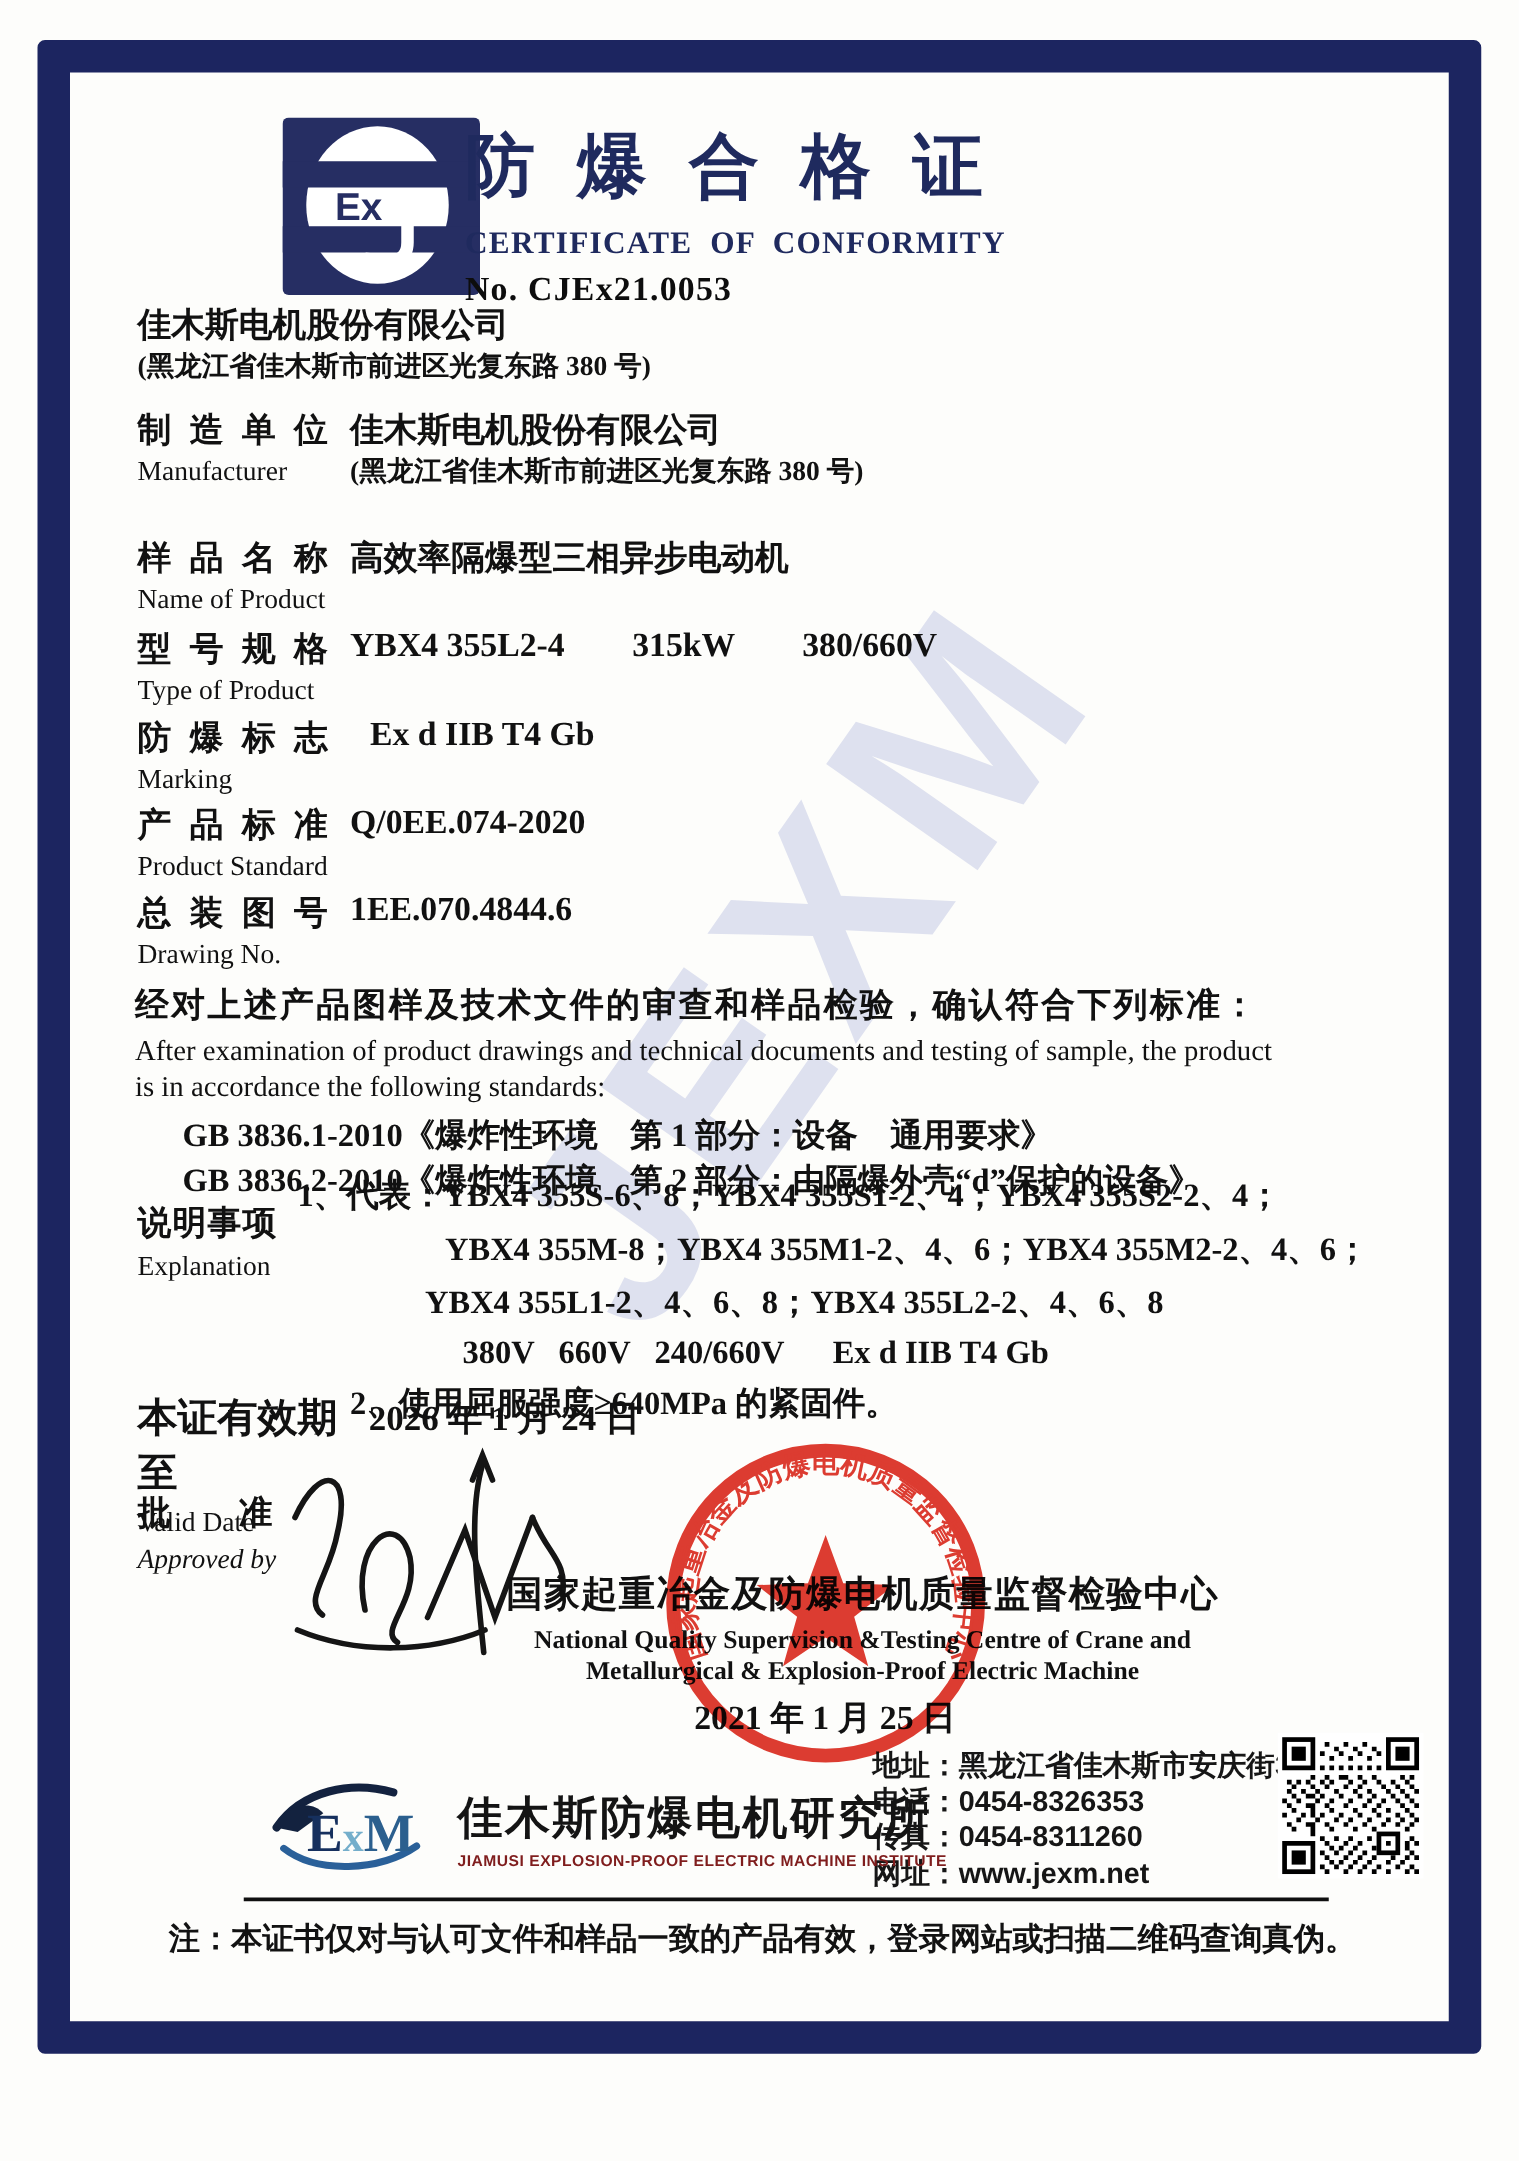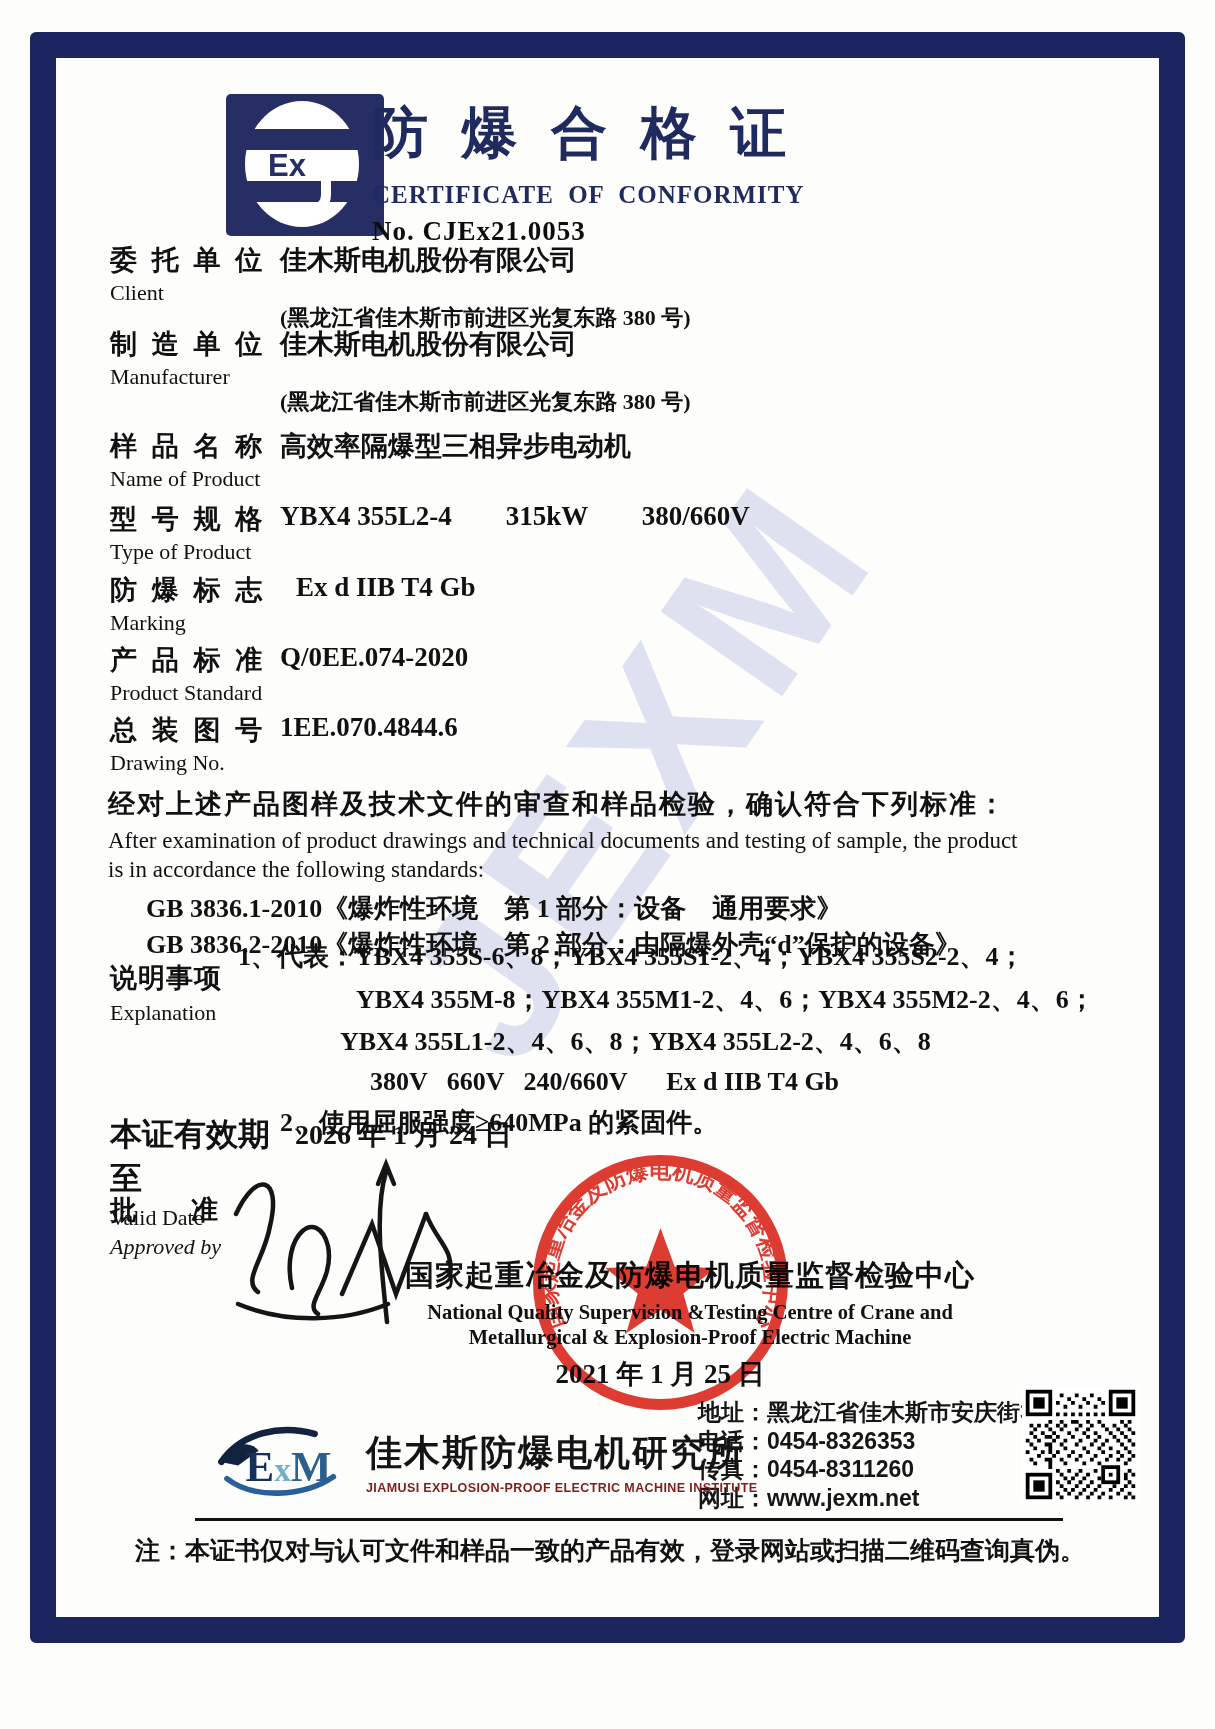--- a/index.html
+++ b/index.html
@@ -32,21 +32,21 @@
     letter-spacing:1px;word-spacing:7px;white-space:nowrap;
   }
   .cert-no{margin-top:7px;font-size:27px;font-weight:bold;color:#0d0d0d;letter-spacing:1px;}
   
   .frow{left:110px;width:980px;display:flex;}
   .flabel{width:170px;flex:0 0 170px;}
   .flabel .cn{font-size:27px;font-weight:bold;letter-spacing:4px;white-space:nowrap;}
   .flabel .en{font-size:22px;margin-top:2px;white-space:nowrap;}
   .fvalue{flex:1;padding-left:0;}
   .fvalue .vmain{font-size:27px;font-weight:bold;white-space:pre-wrap;}
-  .fvalue .vsub{font-size:22px;font-weight:bold;margin-top:25px;white-space:pre-wrap;}
+  .fvalue .vsub{font-size:22px;font-weight:bold;margin-top:0;white-space:pre-wrap;}
   
   .statement{left:108px;top:786px;width:1005px;}
   .st-cn{font-size:27px;font-weight:bold;letter-spacing:2px;}
   .st-en{font-size:23px;line-height:29px;margin-top:4px;}
   .standards{margin-top:8px;padding-left:38px;}
   .standards div{font-size:26px;font-weight:bold;line-height:33px;margin-bottom:3px;}
   
   .expl-label{left:110px;top:960px;}
   .expl-label .cn{font-size:27px;font-weight:bold;letter-spacing:1px;}
   .expl-label .en{font-size:22px;margin-top:4px;}
@@ -102,24 +102,20 @@
   </svg>
 </div>
 
 <div class="abs titleblock">
   <div class="cert-title">防 爆 合 格 证</div>
   <div class="cert-sub">CERTIFICATE OF CONFORMITY</div>
   <div class="cert-no">No.  CJEx21.0053</div>
 </div>
 
 <div class="abs frow" style="top:242px;">
-  <div class="flabel">
-      <div class="cn">委 托 单 位</div>
-      <div class="en">Client</div>
-    </div>
   <div class="fvalue">
       <div class="vmain">佳木斯电机股份有限公司</div>
       <div class="vsub">(黑龙江省佳木斯市前进区光复东路 380 号)</div>
     </div>
 </div>
 <div class="abs frow" style="top:326px;">
   <div class="flabel">
       <div class="cn">制 造 单 位</div>
       <div class="en">Manufacturer</div>
     </div>

